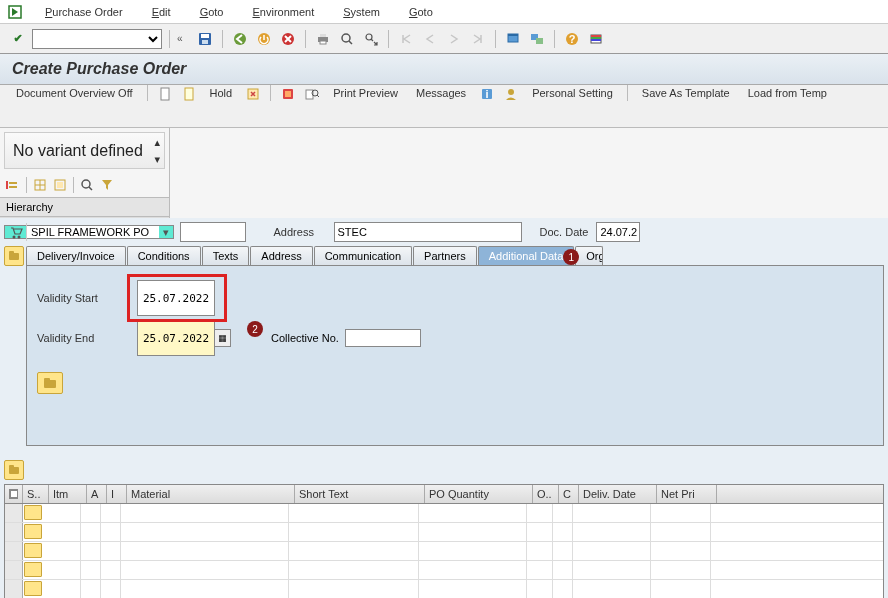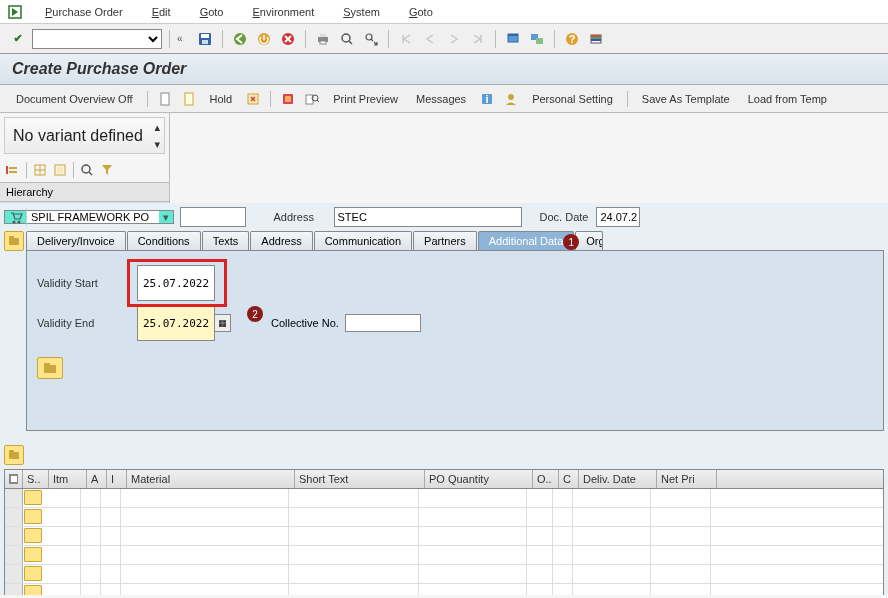--- a/index.html
+++ b/index.html
@@ -16,21 +16,21 @@
   .tb-icon { width: 20px; height: 20px; display: inline-flex; align-items: center; justify-content: center; border: 1px solid transparent; border-radius: 2px; cursor: pointer; }
   .tb-sep { width: 1px; height: 18px; background: #bbb; margin: 0 3px; }
   .tb-combo { width: 130px; height: 20px; border: 1px solid #888; background: #fff; }
   .tb-chevron { width: 14px; font-size: 10px; color: #555; }
   
   
   .titlebar { background: linear-gradient(#eaf0f5, #d9e2eb); border-bottom: 1px solid #aaa; padding: 6px 12px; }
   .titlebar h1 { font-style: italic; font-weight: bold; font-size: 16px; color: #333; }
   
   
-  .subtoolbar { background: #f0f0f0; border-bottom: 1px solid #bbb; height: 28px; display: flex; align-items: center; padding: 0 10px; gap: 6px; }
+  .subtoolbar { background: #f0f0f0; border-bottom: 1px solid #bbb; height: 43px; display: flex; padding: 0 10px; gap: 6px; }
   .sub-link { padding: 2px 6px; color: #333; cursor: pointer; }
   .sub-sep { width: 1px; height: 16px; background: #bbb; margin: 0 2px; }
   .sub-icon { width: 18px; height: 18px; display: inline-flex; align-items: center; justify-content: center; cursor: pointer; }
   
   
   .main { display: flex; height: calc(598px - 24px - 30px - 34px - 28px); flex-direction: column; }
   
   
   .sidebar { width: 170px; background: #f5f5f5; border-right: 1px solid #bbb; display: flex; flex-direction: column; }
   .variant-box { background: linear-gradient(#fafafa, #ececec); border: 1px solid #ccc; margin: 4px; padding: 8px; position: relative; }

